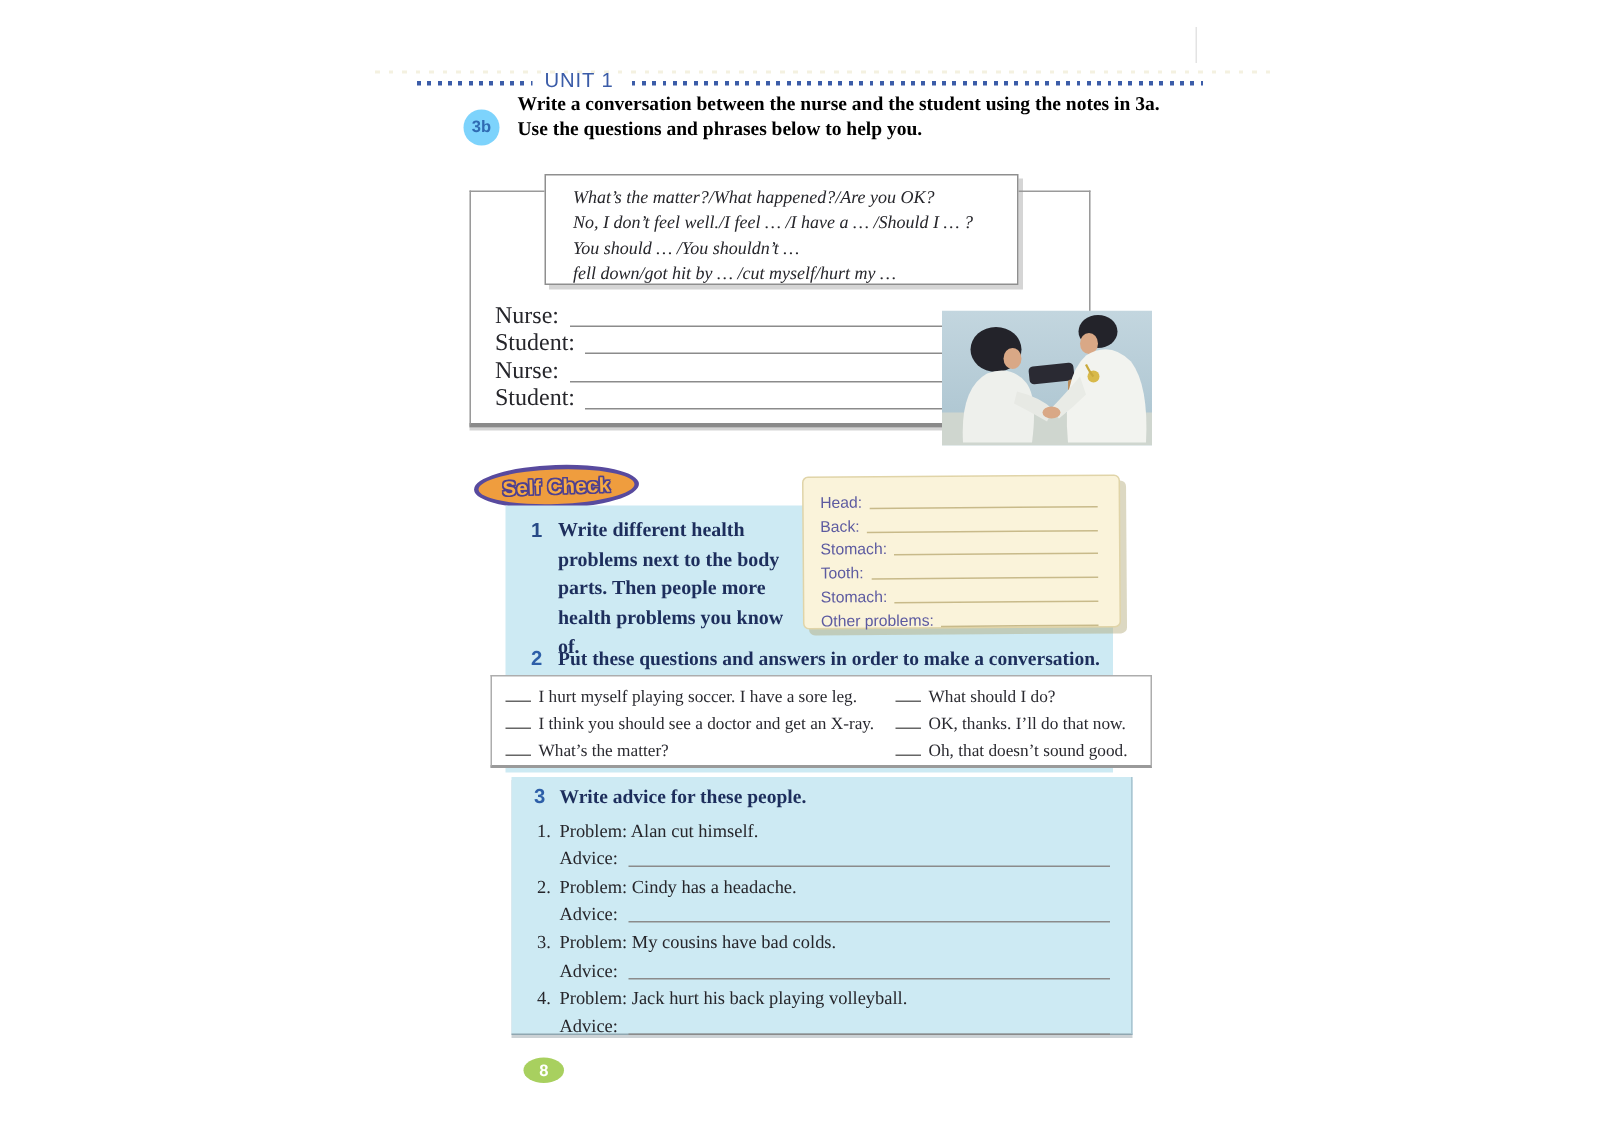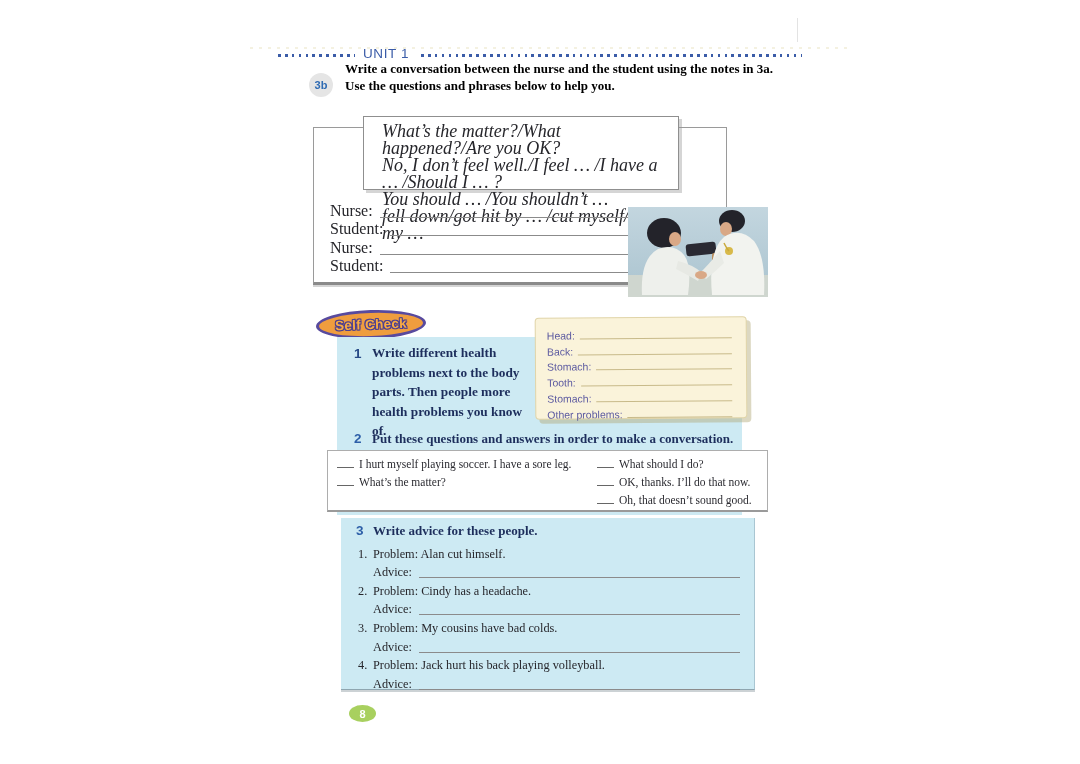--- a/index.html
+++ b/index.html
@@ -13,33 +13,33 @@
   .dots-right { left:421px; top:54px; width:381px; }
   .unit-label { position:absolute; left:363px; top:46px;
                 font-family:"Liberation Sans", sans-serif; font-weight:400; font-size:13.5px;
                 letter-spacing:.6px; color:#3b5ca8; }
   .artifact-dots { position:absolute; left:250px; top:47px; width:600px; height:2px; opacity:.5;
           background:repeating-linear-gradient(90deg,#e9e3c2 0 3px, transparent 3px 9px); }
   .artifact-vline { position:absolute; left:797px; top:18px; width:1px; height:24px; background:#e3e3e3; }
 
   
   .badge-3b { position:absolute; left:309px; top:73px; width:24px; height:24px; border-radius:50%;
-              background:#e5e5e5; color:#2f6bb3; font-family:"Liberation Sans", sans-serif;
+              background:#7dd3fc; color:#2f6bb3; font-family:"Liberation Sans", sans-serif;
               font-weight:700; font-size:11px; display:flex; align-items:center; justify-content:center; }
   .instr-3b { position:absolute; left:345px; top:60px; width:444px;
               font-weight:700; font-size:13px; line-height:17px; color:#000000; }
 
   .conv-outer { position:absolute; left:313px; top:127px; width:414px; height:158px;
                 background:#fff; border:1px solid #9a9a9a; border-bottom:3px solid #8a8a8a;
                 box-shadow:0 2px 0 rgba(160,160,160,.45); }
   .phrase-box { position:absolute; left:363px; top:116px; width:316px; height:74px;
                 background:#fff; border:1px solid #8f8f8f;
                 box-shadow:3px 3px 0 rgba(150,150,150,.4);
                 padding:6px 8px 0 18px; }
-  .phrase-box p { font-style:italic; font-size:18px; line-height:17px; color:#26262b; }
+  .phrase-box p { font-style:italic; font-size:12px; line-height:17px; color:#26262b; }
 
   .dialogue { position:absolute; left:330px; top:201px; width:392px; }
   .dlg-row { display:flex; align-items:flex-end; height:18.5px; font-size:16px; color:#26262b; }
   .dlg-row .wline { flex:1; border-bottom:1px solid #8b8b8b; margin:0 0 2px 7px; }
 
   .photo { position:absolute; left:628px; top:207px; width:140px; height:90px; }
 
   
   .sc-badge { position:absolute; left:316px; top:310px; width:110px; height:29px;
               background:#ef9d3e; border:3px solid #584a9e; border-radius:50%;
@@ -203,20 +203,23 @@
 
   <div class="ex-num num2">2</div>
   <div class="ex-head head2">Put these questions and answers in order to make a conversation.</div>
 
   <div class="ex2-box">
     <div class="ex2-col ex2-left">
       <div class="ex2-item">
         <span class="blank"></span><span>I hurt myself playing soccer. I have a sore leg.</span>
       </div>
       <div class="ex2-item">
+        <span class="blank"></span><span>I think you should see a doctor and get an X-ray.</span>
+      </div>
+      <div class="ex2-item">
         <span class="blank"></span><span>What’s the matter?</span>
       </div>
     </div>
     <div class="ex2-col ex2-right">
       <div class="ex2-item">
         <span class="blank"></span><span>What should I do?</span>
       </div>
       <div class="ex2-item">
         <span class="blank"></span><span>OK, thanks. I’ll do that now.</span>
       </div>

